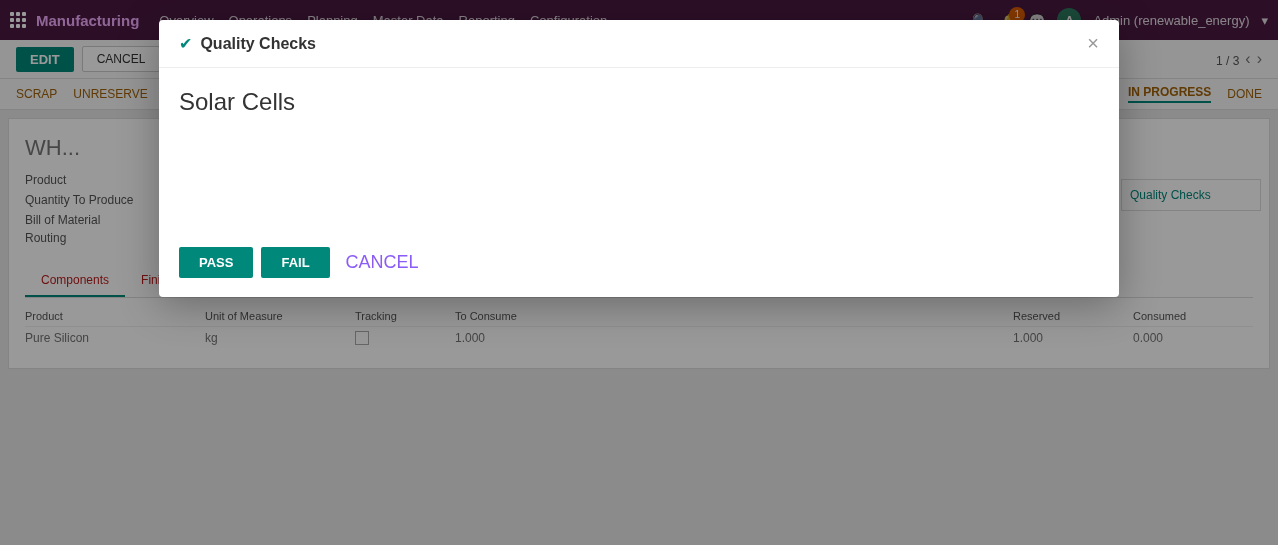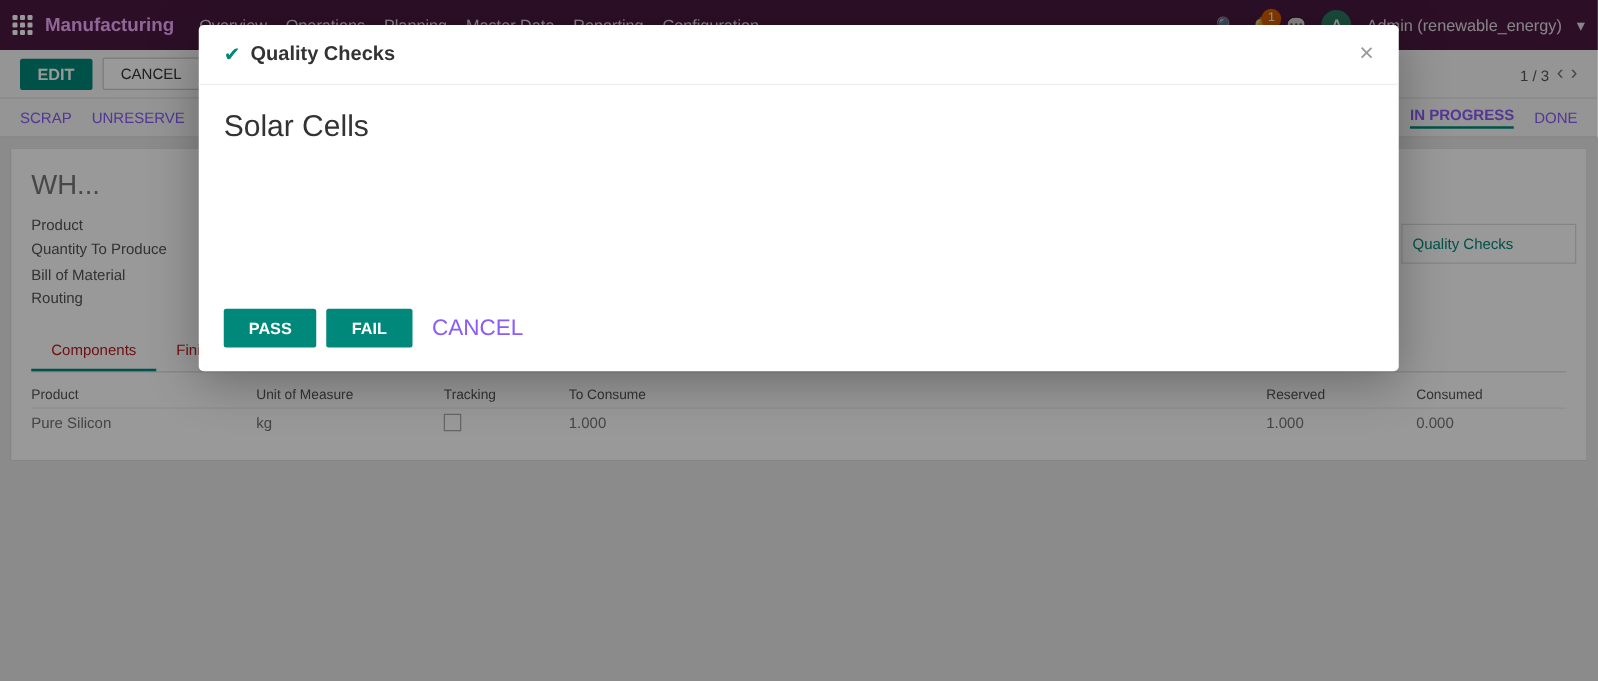--- a/index.html
+++ b/index.html
@@ -69,21 +69,21 @@
 
     
     .secondary-bar {
       background: #f8f8f8;
       border-bottom: 1px solid #ddd;
       padding: 6px 16px;
       display: flex;
       align-items: center;
       gap: 16px;
     }
-    .secondary-bar span { font-size: 12px; color: #8b5cf6; cursor: pointer; }
+    .secondary-bar span { font-size: 12px; color: #a16207; cursor: pointer; }
     .status-bar-right { margin-left: auto; display: flex; gap: 16px; align-items: center; }
     .status-label { font-size: 12px; color: #777; }
     .status-active { font-size: 12px; color: #00897b; font-weight: bold; border-bottom: 2px solid #00897b; padding-bottom: 2px; }
     .form-title { font-size: 22px; color: #777; margin-bottom: 12px; }
     .form-grid { display: grid; grid-template-columns: 1fr 1fr; gap: 8px 40px; }
     .form-row { display: flex; align-items: baseline; gap: 8px; margin-bottom: 4px; }
     .form-label { color: #555; font-size: 12px; min-width: 130px; font-weight: 500; }
     .form-value { color: #00897b; font-size: 12px; cursor: pointer; }
     .form-value-plain { color: #333; font-size: 12px; }
     .form-value-gray { color: #999; font-size: 12px; }

